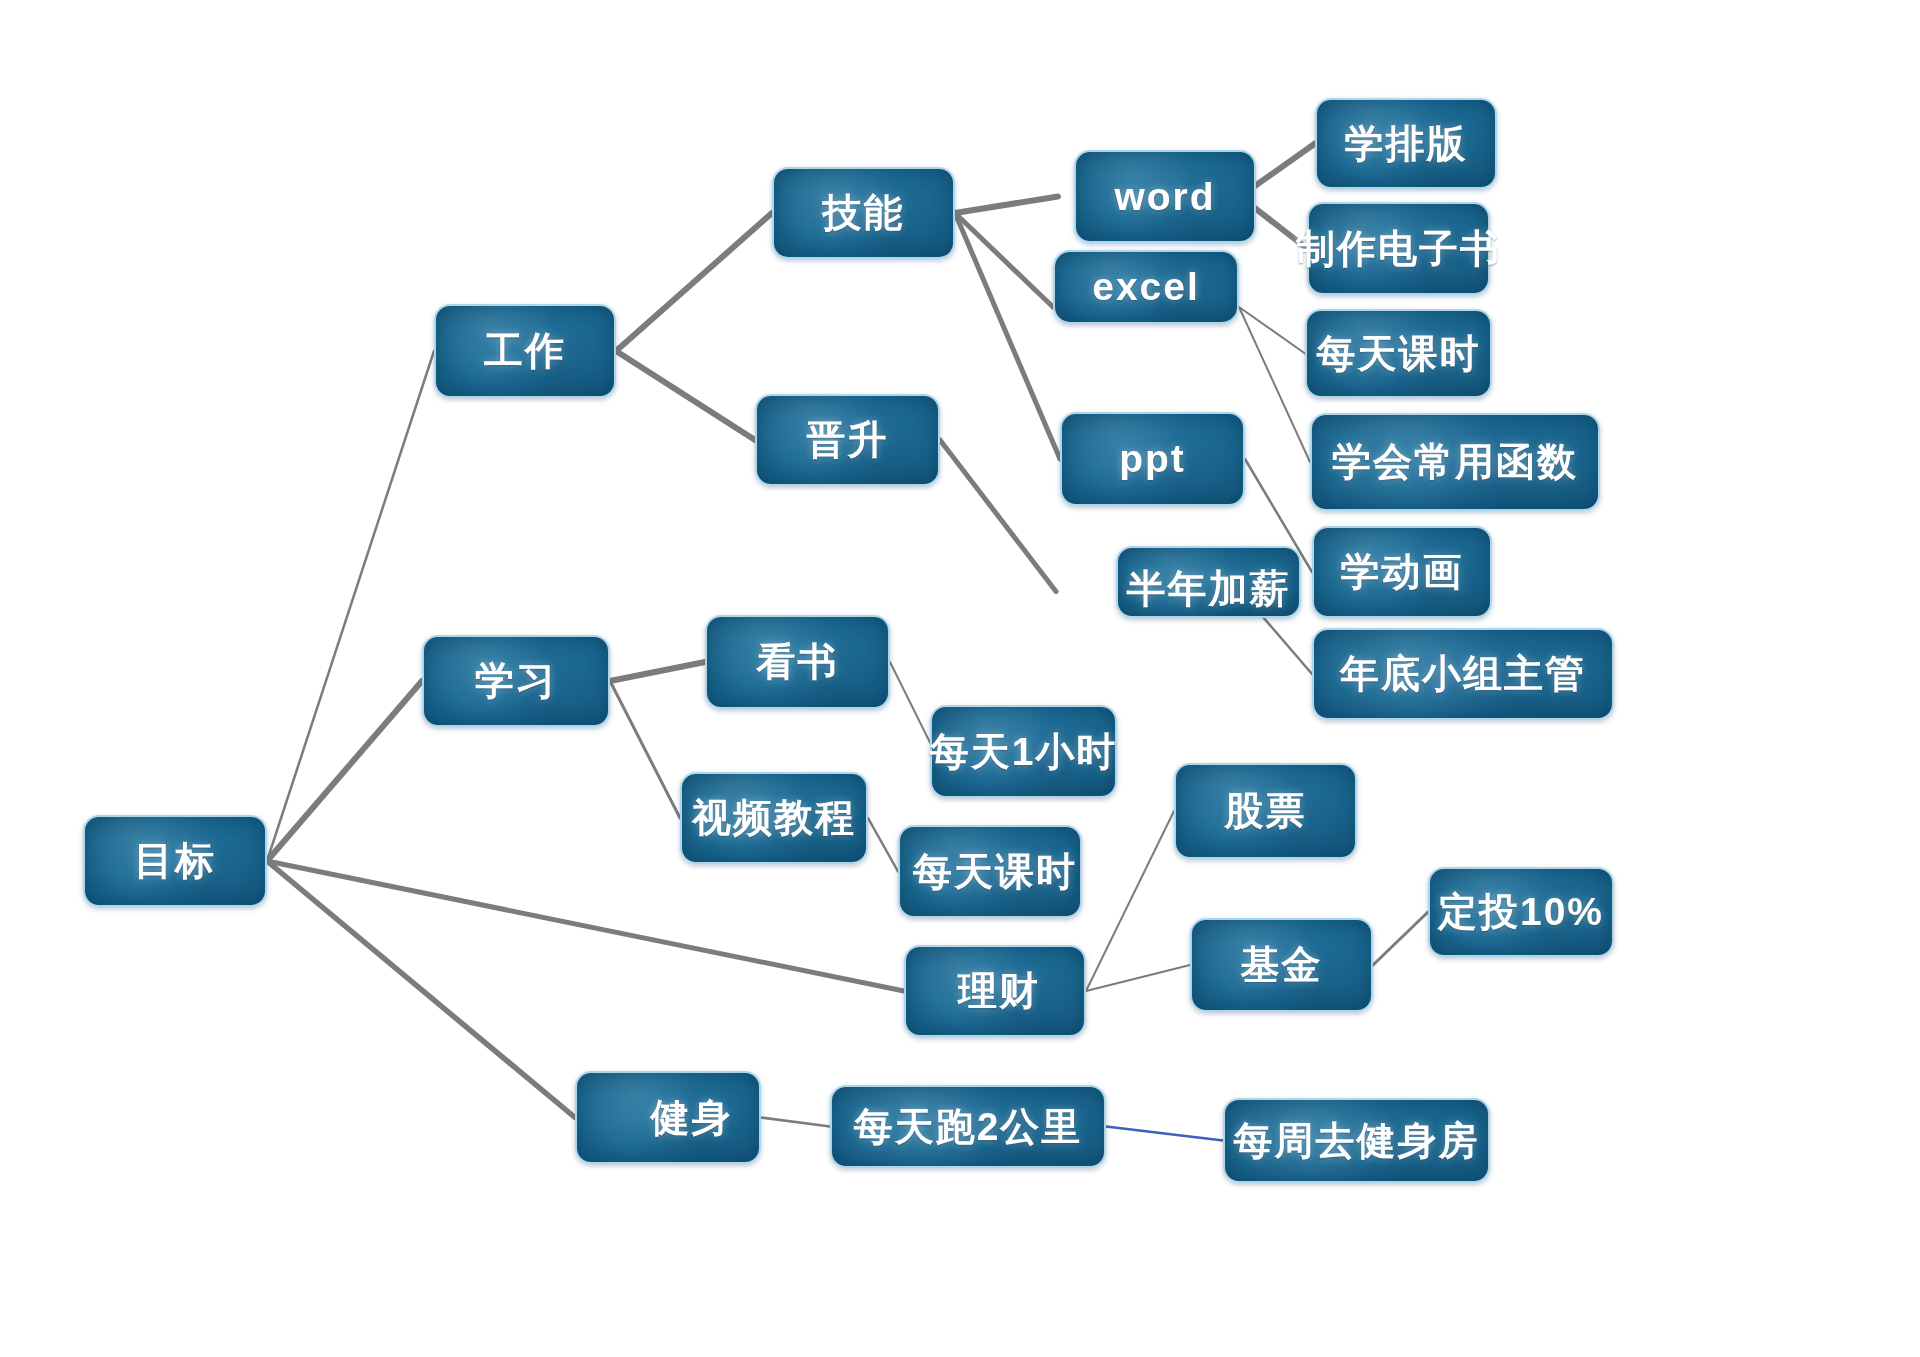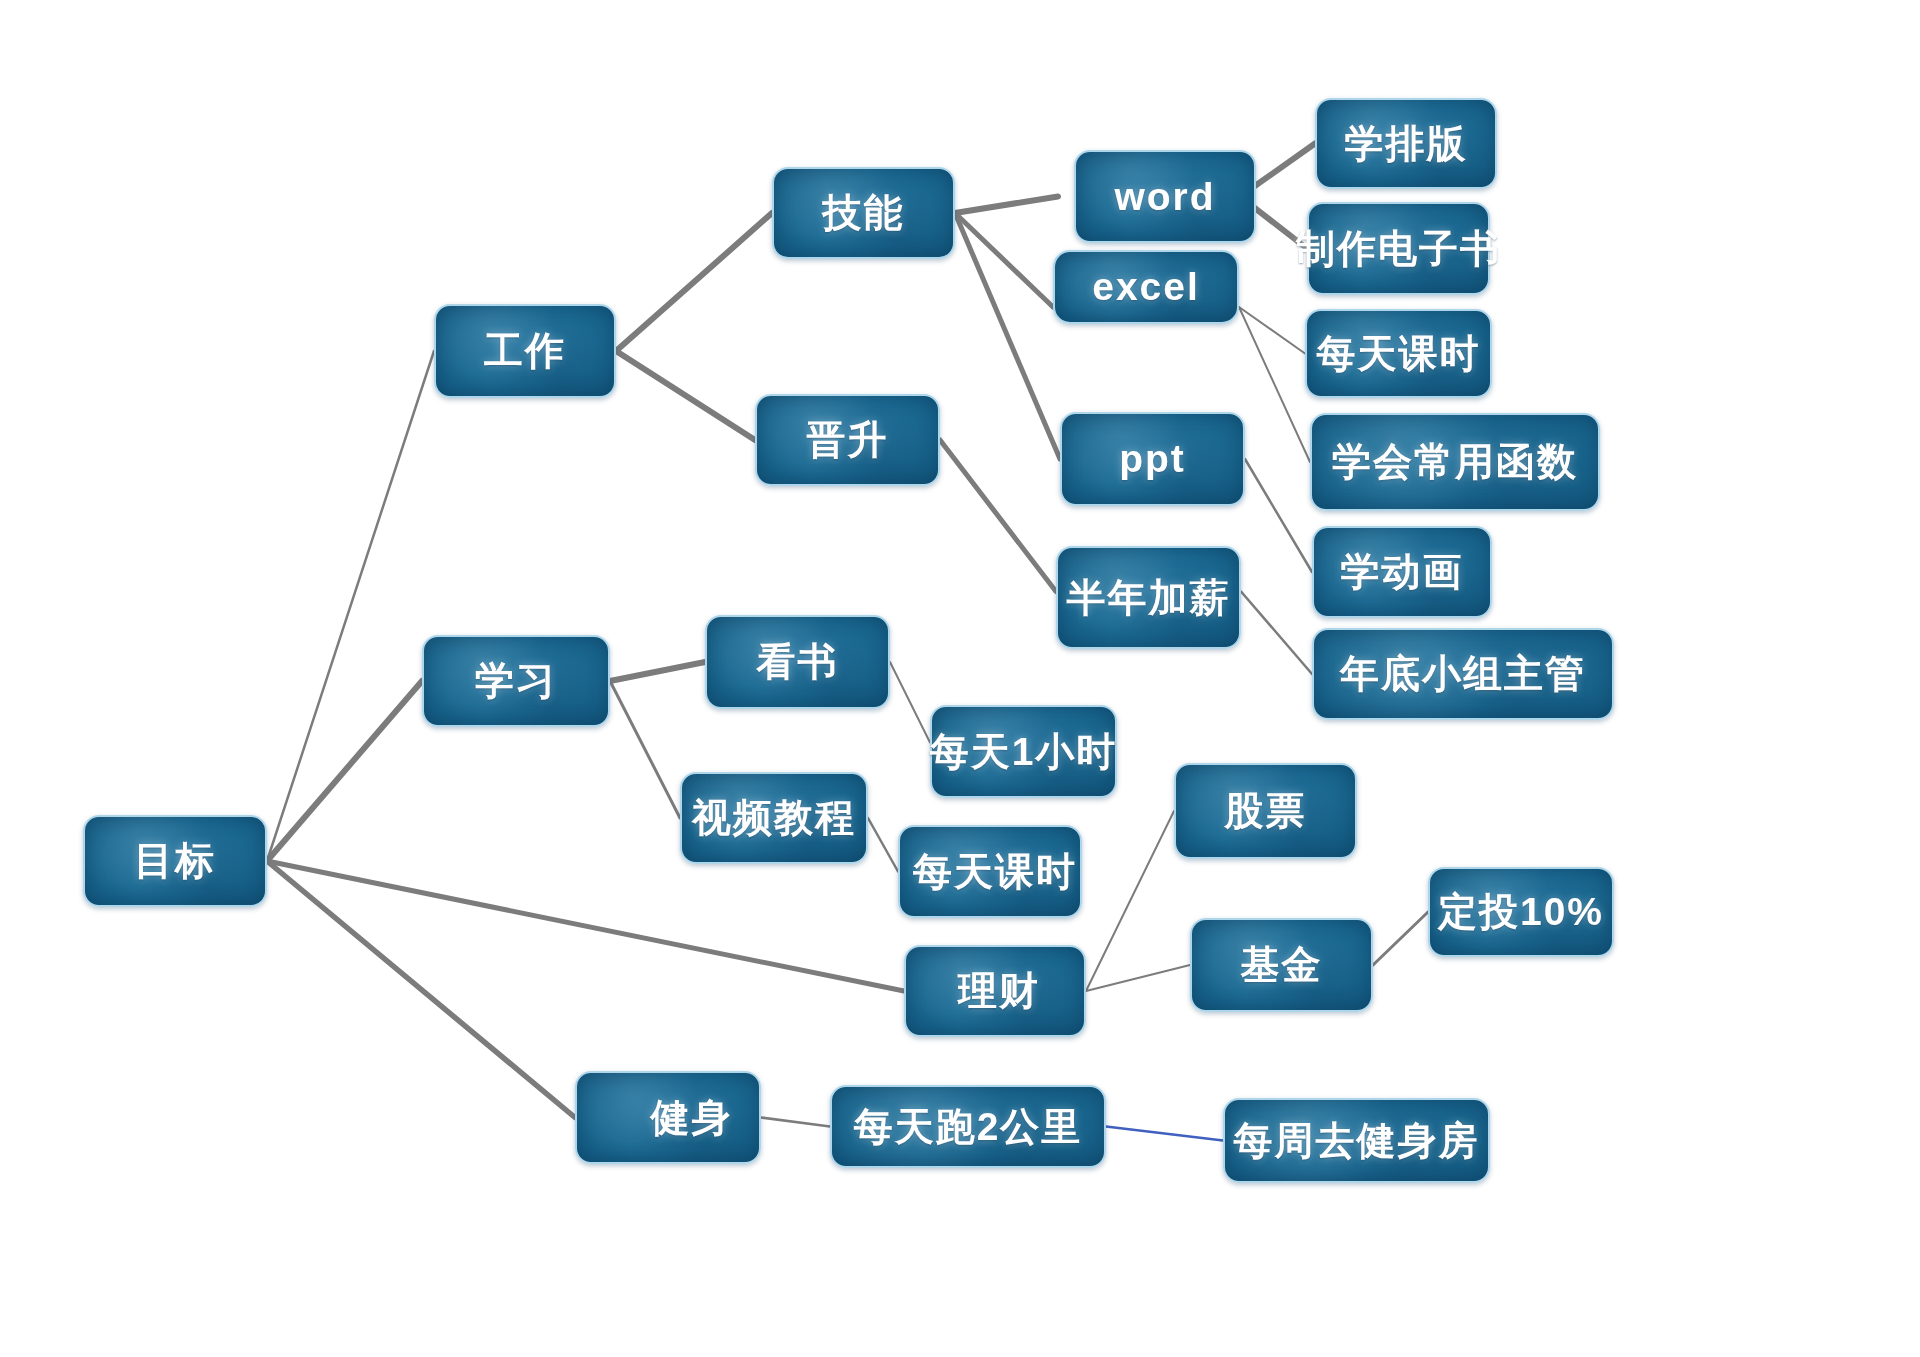--- a/index.html
+++ b/index.html
@@ -110,21 +110,21 @@
       </div>
       <div class="node" style="left: 1060px; top: 412px; width: 185px; height: 94px;">
         <span class="node-label">ppt</span>
       </div>
       <div class="node" style="left: 1312px; top: 526px; width: 180px; height: 92px;">
         <span class="node-label">学动画</span>
       </div>
       <div class="node" style="left: 755px; top: 394px; width: 185px; height: 92px;">
         <span class="node-label">晋升</span>
       </div>
-      <div class="node" style="left: 1056px; top: 546px; width: 185px; height: 103px;">
+      <div class="node" style="left: 1116px; top: 546px; width: 185px; height: 72px; align-items: flex-end;">
         <span class="node-label">半年加薪</span>
       </div>
       <div class="node" style="left: 1312px; top: 628px; width: 302px; height: 92px;">
         <span class="node-label">年底小组主管</span>
       </div>
       <div class="node" style="left: 422px; top: 635px; width: 188px; height: 92px;">
         <span class="node-label">学习</span>
       </div>
       <div class="node" style="left: 705px; top: 615px; width: 185px; height: 94px;">
         <span class="node-label">看书</span>

